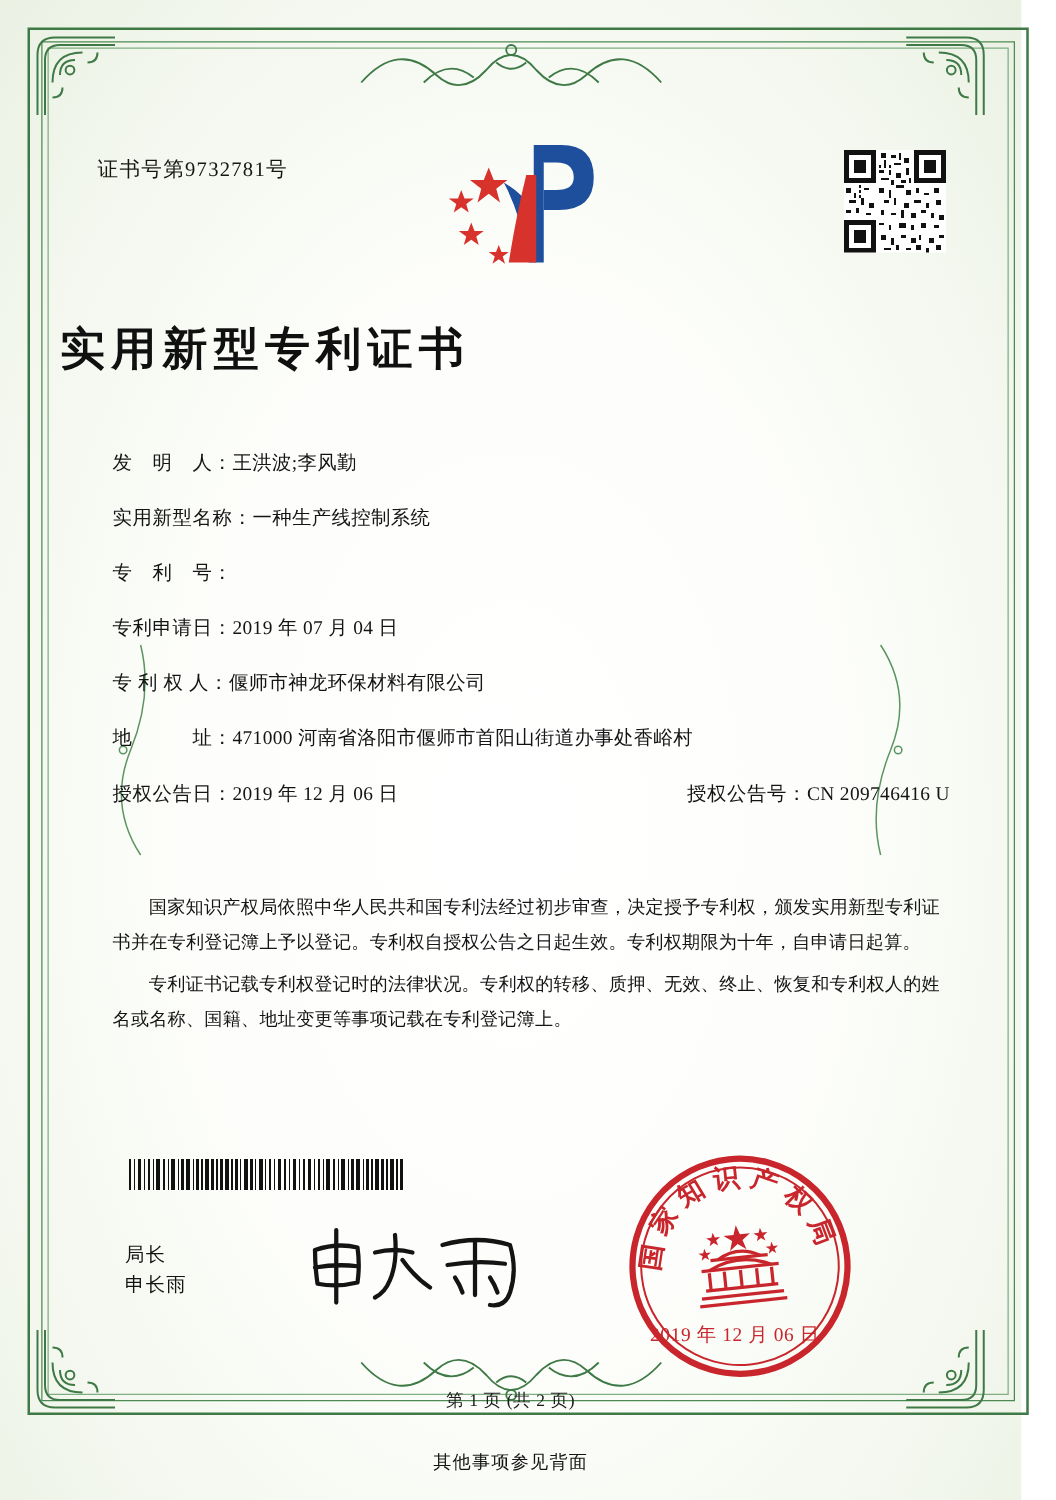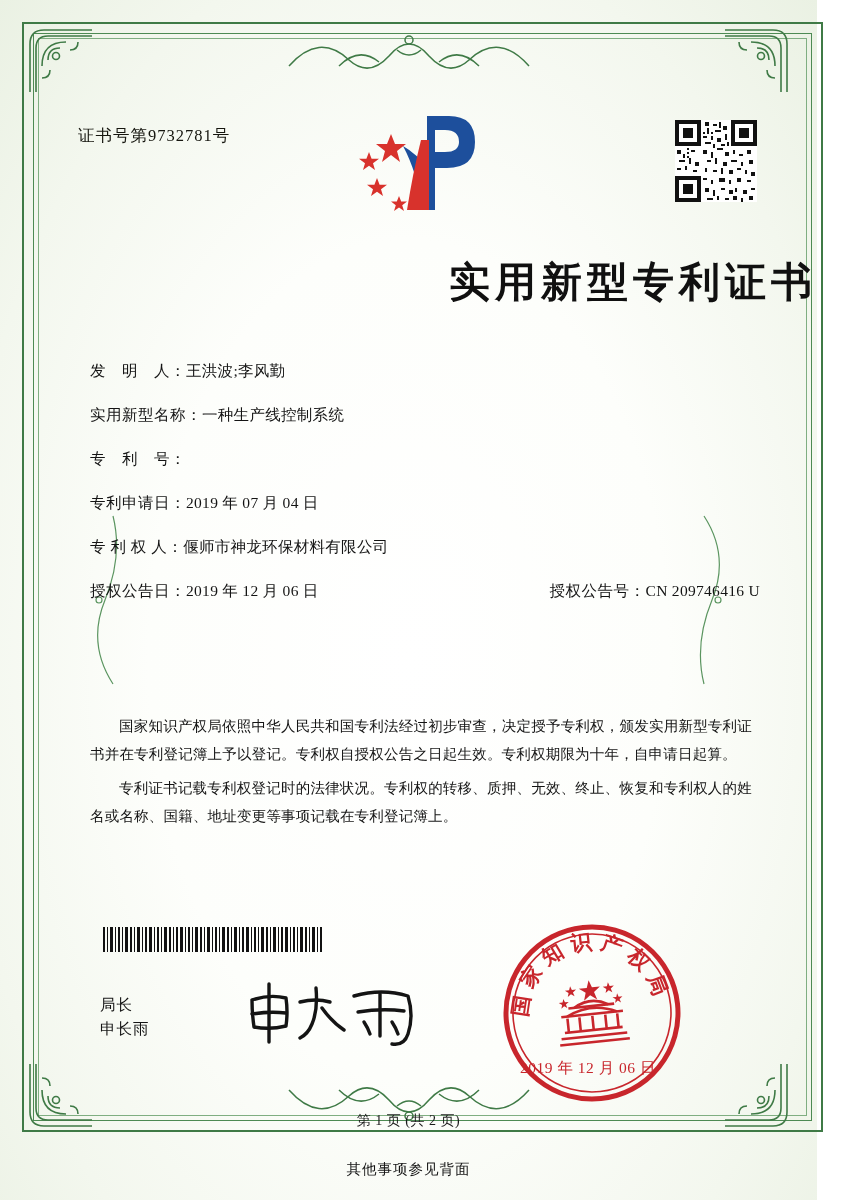--- a/index.html
+++ b/index.html
@@ -104,22 +104,22 @@
     color: #16160f;
     font-family: "Liberation Serif", "DejaVu Serif", serif;
   }
 
   
   .title {
     position: absolute;
     left: 0;
     right: 0;
     top: 255px;
-    text-align: right;
-    font-size: 41px;
+    text-align: left;
+    font-size: 36px;
     font-weight: bold;
     letter-spacing: 5px;
     color: #101010;
     font-family: "Liberation Serif", "DejaVu Serif", serif;
     margin-left: 48px;
   }
 
   
   .fields {
     position: absolute;
@@ -465,20 +465,24 @@
       <span class="lbl">专　利　号：</span>
     </div>
     <div class="row">
       <span class="lbl">专利申请日：</span>
       <span class="val">2019 年 07 月 04 日</span>
     </div>
     <div class="row">
       <span class="lbl">专 利 权 人：</span>
       <span class="val">偃师市神龙环保材料有限公司</span>
     </div>
+    <div class="row">
+      <span class="lbl">地　　　址：</span>
+      <span class="val">471000 河南省洛阳市偃师市首阳山街道办事处香峪村</span>
+    </div>
     <div class="row pair">
       <span class="lbl">授权公告日：</span>
       <span class="val">2019 年 12 月 06 日</span>
       <span class="lbl2">授权公告号：</span>
       <span class="val2">CN 209746416 U</span>
     </div>
   </div>
 
   <div class="paras">
     <p>国家知识产权局依照中华人民共和国专利法经过初步审查，决定授予专利权，颁发实用新型专利证书并在专利登记簿上予以登记。专利权自授权公告之日起生效。专利权期限为十年，自申请日起算。</p>

